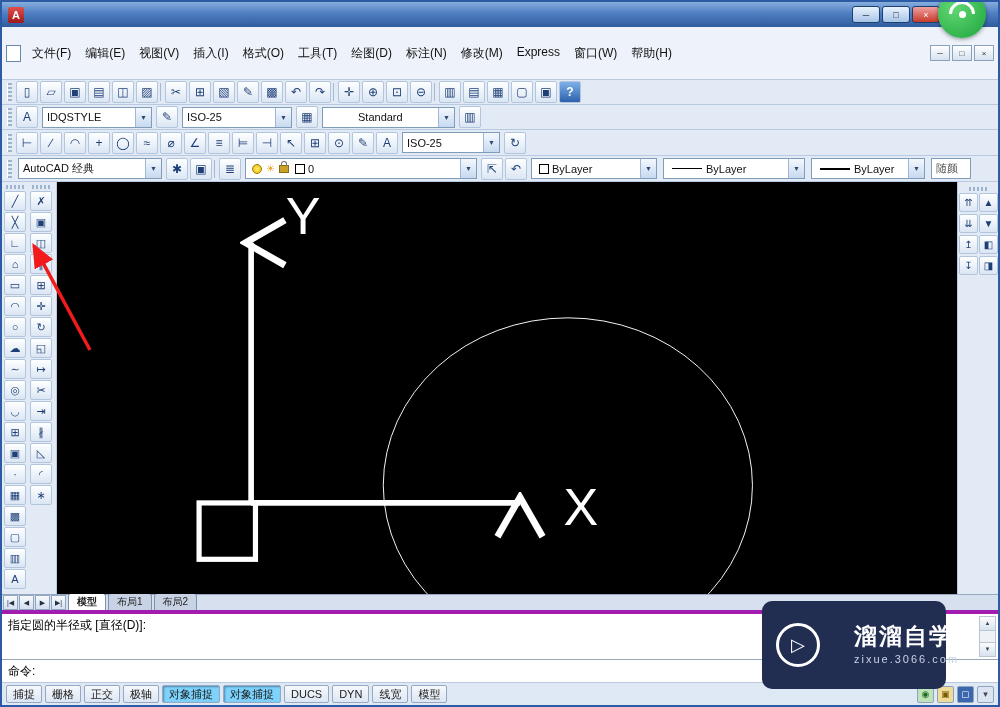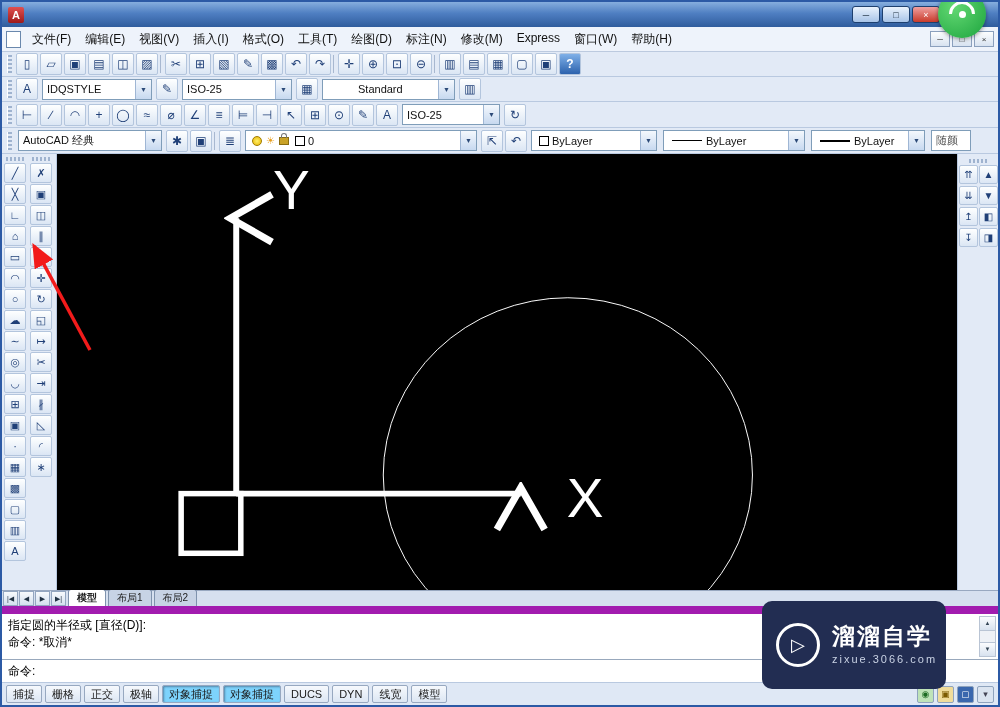--- a/index.html
+++ b/index.html
@@ -15,21 +15,21 @@
   .winbtn{width:26px;height:15px;border:1px solid #1d3f6e;border-radius:3px;display:flex;align-items:center;
           justify-content:center;font-size:9px;color:#123;background:linear-gradient(#eaf2fc,#a8c4e8);}
   .winbtn.close{background:linear-gradient(#f0a0a0,#c83a2a);color:#fff;}
   .logo-wifi{position:absolute;top:-12px;right:12px;width:48px;height:48px;border-radius:50%;z-index:30;
              background:radial-gradient(circle at 35% 35%,#63d873,#1ca43d);box-shadow:0 1px 4px rgba(0,0,0,.45);}
   .logo-wifi::before{content:"";position:absolute;inset:11px;border:3px solid #fff;border-radius:50%;
              border-right-color:transparent;border-bottom-color:transparent;transform:rotate(45deg);}
   .logo-wifi::after{content:"";position:absolute;left:21px;top:21px;width:7px;height:7px;background:#fff;border-radius:50%;}
   
   .menubar{height:20px;flex:0 0 20px;display:flex;align-items:center;background:#eef3fb;
-           border-bottom:1px solid #bccadf;padding:2px 4px;font-size:12px;}
+           border-bottom:1px solid #bccadf;padding:16px 4px;font-size:12px;}
   .doc-icon{width:13px;height:15px;background:#fff;border:1px solid #6a88ad;margin-right:4px;}
   .menu-item{padding:2px 7px;color:#111;cursor:default;}
   .mdi-buttons{margin-left:auto;display:flex;gap:2px;}
   .mdibtn{width:18px;height:14px;border:1px solid #8ba0bd;background:linear-gradient(#fdfefe,#d7e2f0);
           font-size:8px;display:flex;align-items:center;justify-content:center;color:#333;}
   
   .t-row{display:flex;align-items:center;background:#e2eaf6;border-bottom:1px solid #b9c9e0;padding:0 2px;}
   .r1{height:24px;flex:0 0 24px;} .r2{height:24px;flex:0 0 24px;}
   .r3{height:25px;flex:0 0 25px;} .r4{height:25px;flex:0 0 25px;}
   .grip{width:4px;height:18px;margin:0 3px;background:repeating-linear-gradient(180deg,#9fb3cf 0 2px,transparent 2px 4px);
@@ -66,21 +66,21 @@
   .ric{width:17px;height:17px;display:flex;align-items:center;justify-content:center;font-size:10px;color:#1f3f77;
        background:linear-gradient(#feffff,#dbe6f4);border:1px solid #b3c5dd;border-radius:2px;}
   
   .tabsrow{height:15px;flex:0 0 15px;display:flex;align-items:flex-end;background:#d6e0ef;border-top:1px solid #98a8c0;font-size:10px;}
   .tabnav{width:13px;height:13px;display:flex;align-items:center;justify-content:center;font-size:7px;color:#234;
           background:linear-gradient(#f7fafd,#d4e0ef);border:1px solid #93a6c0;margin:0 0 0 1px;}
   .tab{padding:1px 8px;border:1px solid #7e92ad;border-bottom:none;background:#c7d3e5;color:#222;margin-left:2px;
        border-radius:3px 3px 0 0;}
   .tab.active{background:#fff;font-weight:bold;}
   
-  .command{height:68px;flex:0 0 68px;background:#fff;border-top:8px solid #a21caf;display:flex;flex-direction:column;font-size:12px;position:relative;}
+  .command{height:68px;flex:0 0 68px;background:#fff;border-top:4px solid #a21caf;display:flex;flex-direction:column;font-size:12px;position:relative;}
   .cmd-history{flex:1;position:relative;padding:3px 20px 0 6px;line-height:17px;color:#000;overflow:hidden;}
   .cmd-line{white-space:pre;}
   .cmd-prompt{flex:0 0 22px;border-top:1px solid #98a8bc;display:flex;align-items:center;padding-left:6px;color:#000;}
   .cmd-scroll{position:absolute;top:2px;right:2px;bottom:2px;width:15px;display:flex;flex-direction:column;background:#eef1f6;border:1px solid #b9c4d4;}
   .sbtn{height:13px;display:flex;align-items:center;justify-content:center;font-size:6px;color:#345;
         background:linear-gradient(#fbfcfe,#d8e2ef);border-bottom:1px solid #b9c4d4;}
   .sbtn.down{margin-top:auto;border-top:1px solid #b9c4d4;border-bottom:none;}
   
   .statusbar{height:22px;flex:0 0 22px;display:flex;align-items:center;background:#dfe8f5;border-top:1px solid #b9c9e0;
              padding:0 4px;gap:3px;font-size:11px;}
@@ -92,21 +92,21 @@
   .spacer{flex:1;}
   .tray{display:flex;align-items:center;gap:3px;}
   .trayic{width:15px;height:15px;display:flex;align-items:center;justify-content:center;font-size:9px;border-radius:2px;border:1px solid #8fa3bd;}
   .c-green{background:#bfe3b8;color:#1d6b22;} .c-gold{background:#f0dc9a;color:#7c5b00;}
   .c-blue{background:#3a67ad;color:#fff;} .c-dim{background:#dbe4f0;color:#445;}
   
   .watermark{position:absolute;right:52px;bottom:16px;width:184px;height:88px;background:#222d52;border-radius:10px;
              z-index:60;display:flex;align-items:center;padding:0 14px;box-sizing:border-box;gap:12px;}
   .wm-logo{flex:0 0 44px;height:44px;border:3px solid #fff;border-radius:50%;box-sizing:border-box;display:flex;
            align-items:center;justify-content:center;color:#fff;font-size:18px;}
-  .wm-text{display:flex;flex-direction:column;gap:5px;}
+  .wm-text{display:flex;flex-direction:column;gap:5px;margin-left:22px;}
   .wm-brand{color:#fff;font-size:23px;font-weight:bold;letter-spacing:2px;line-height:1;}
   .wm-site{color:#c9d2e4;font-size:11px;letter-spacing:2px;}
   .anno{position:absolute;inset:0;width:1000px;height:707px;z-index:70;pointer-events:none;}
 </style>
 </head>
 <body>
 
 <div class="window">
 
   <div class="titlebar">
@@ -353,21 +353,20 @@
     <span style="display:flex;align-items:flex-end;">
       <span class="tab active">模型</span>
         <span class="tab">布局1</span>
         <span class="tab">布局2</span>
     </span>
   </div>
 
   <div class="command">
     <div class="cmd-history">
       <div class="cmd-line">指定圆的半径或 [直径(D)]:</div>
-        <div class="cmd-line">命令: *取消*</div>
       <div class="cmd-scroll">
         <span class="sbtn">▲</span>
         <span class="sbtn down">▼</span>
       </div>
     </div>
     <div class="cmd-prompt">命令:</div>
   </div>
 
   <div class="statusbar">
     <span style="display:flex;gap:3px;justify-content:flex-end;">

